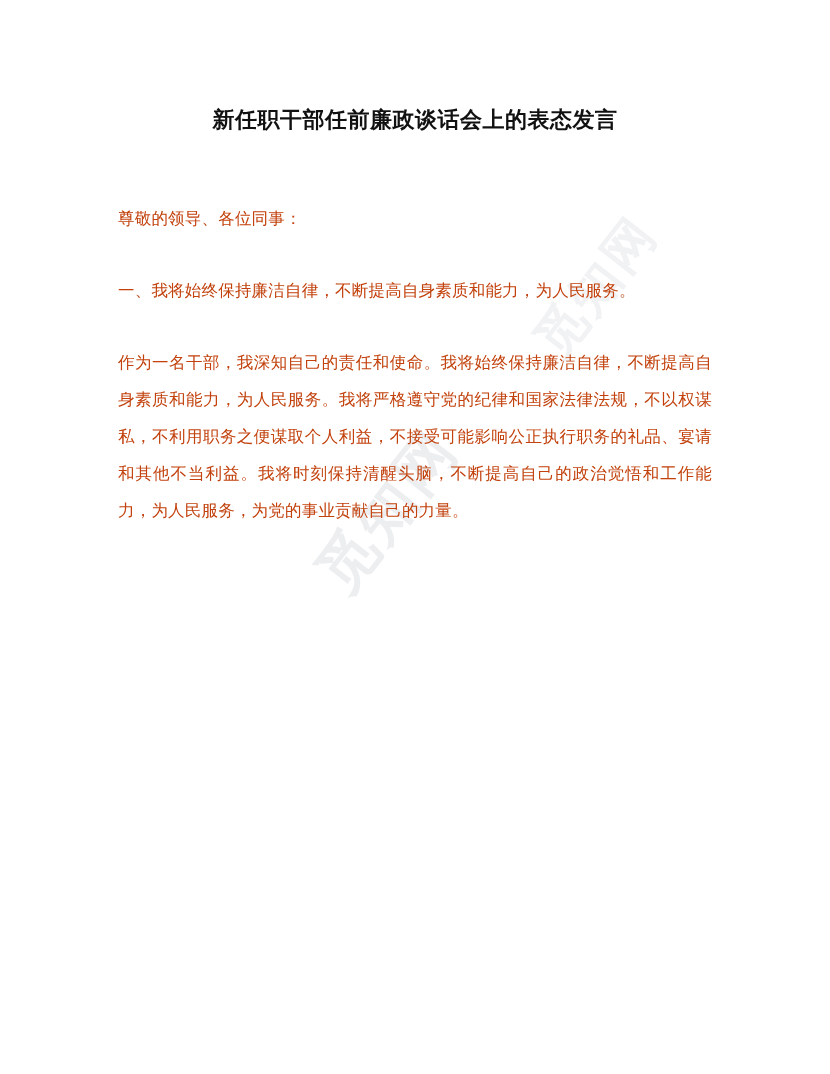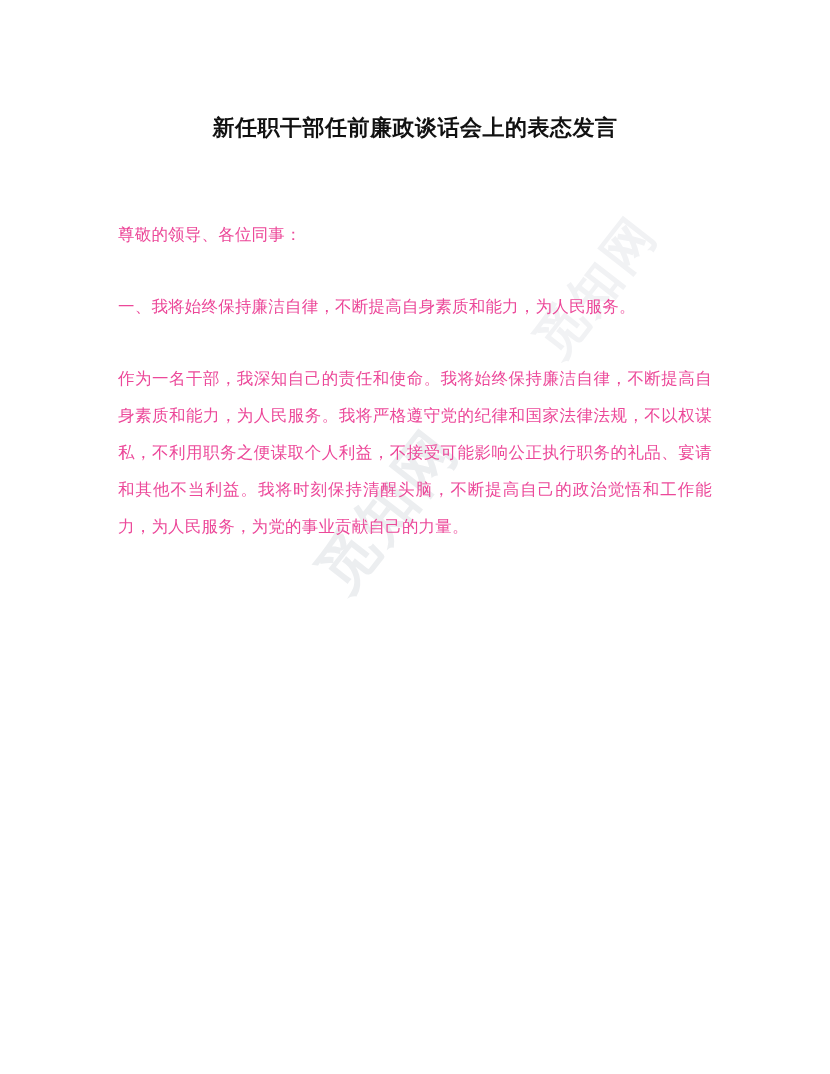--- a/index.html
+++ b/index.html
@@ -48,42 +48,42 @@
   
   .content {
     position: relative;
     z-index: 1;
     padding: 0 118px 0 118px;
     box-sizing: border-box;
     width: 830px;
   }
 
   .doc-title {
-    margin: 16px;
+    margin: 8px;
     padding-top: 96px;
     text-align: center;
     font-size: 22px;
     font-weight: 700;
     line-height: 32px;
     letter-spacing: 0.5px;
     color: #111111;
   }
 
   .body-block {
     padding-top: 56px;
   }
 
   p.para {
     margin: 0 0 35px 0;
     font-size: 16.5px;
     line-height: 37px;
     text-align: justify;
     text-justify: inter-ideograph;
     letter-spacing: 0.2px;
-    color: #ec4899;
+    color: #c2410c;
     word-break: break-all;
   }
 
   p.para:last-child {
     margin-bottom: 0;
   }
 
   p.heading-para {
     font-weight: 400;
   }

